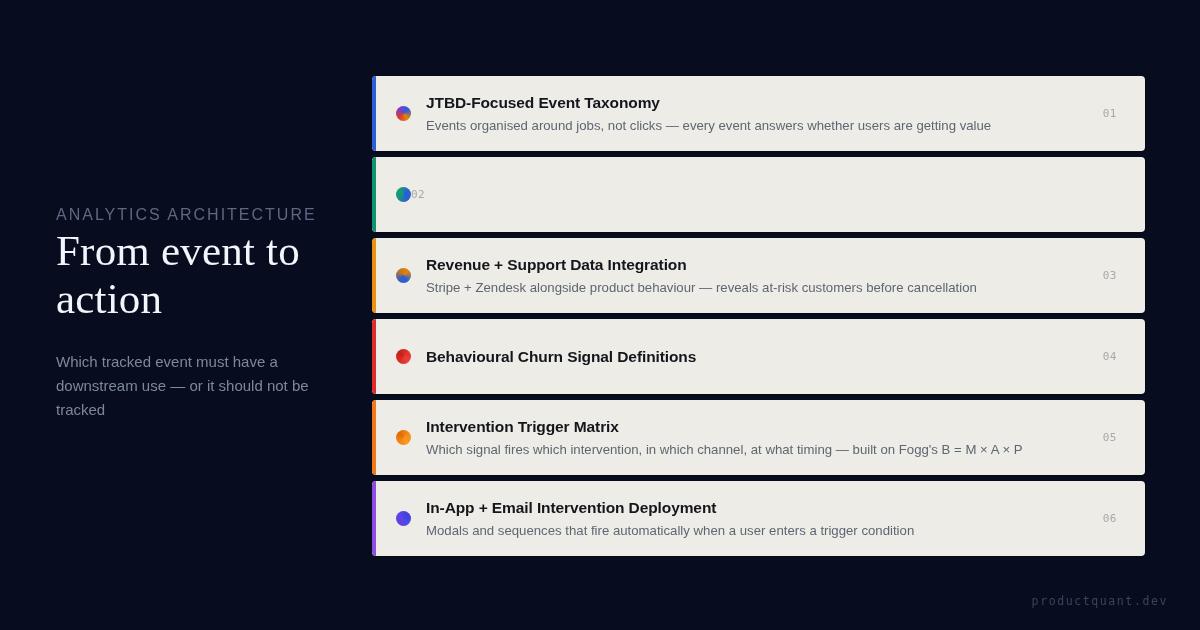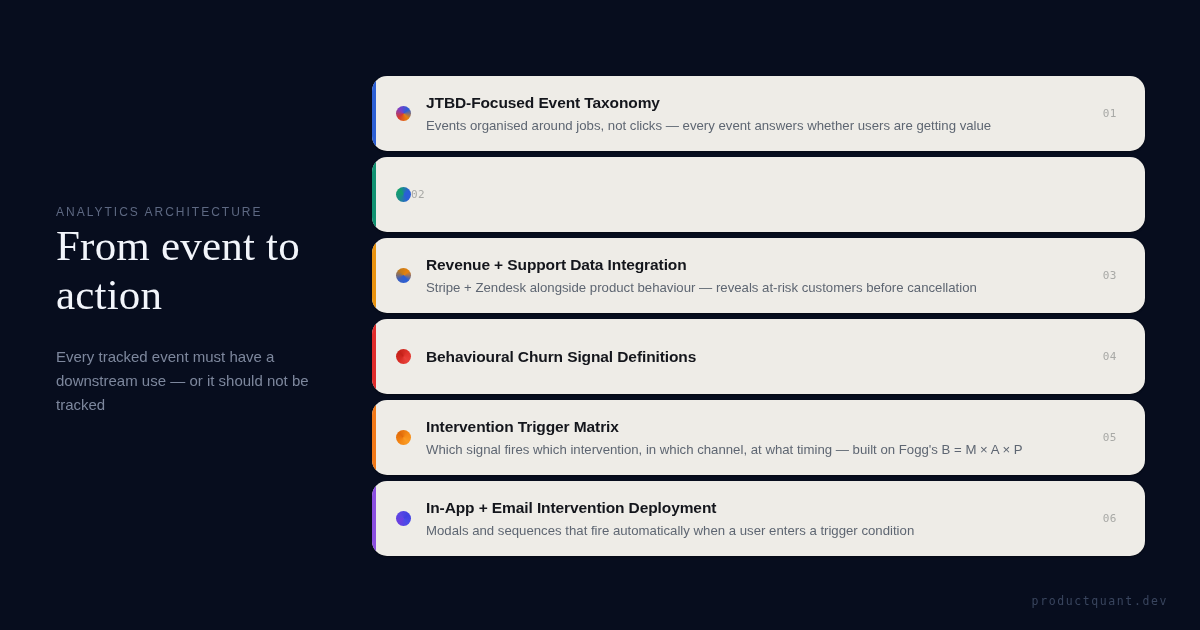--- a/index.html
+++ b/index.html
@@ -26,21 +26,21 @@
 
   
   .left-panel {
     position: absolute;
     left: 56px;
     top: 205px;
     width: 290px;
   }
 
   .eyebrow {
-    font-size: 12px;
+    font-size: 16px;
     letter-spacing: 2.0px;
     color: #5d6882;
     text-transform: uppercase;
     font-weight: 400;
     line-height: 1.2;
   }
 
   .headline {
     margin-top: 3px;
     font-family: "Liberation Serif", serif;
@@ -68,21 +68,21 @@
     width: 773px;
     display: flex;
     flex-direction: column;
     gap: 6px;
   }
 
   .card {
     position: relative;
     height: 75px;
     background: #eeece7;
-    border-radius: 15px;
+    border-radius: 4px;
     display: flex;
     align-items: center;
     box-shadow: 0 1px 2px rgba(0,0,0,0.35);
     overflow: hidden;
   }
 
   .accent-bar {
     position: absolute;
     left: 0;
     top: 0;
@@ -143,21 +143,21 @@
   }
 </style>
 </head>
 <body>
 
 <div class="slide">
 
   <div class="left-panel">
     <div class="eyebrow">ANALYTICS ARCHITECTURE</div>
     <h1 class="headline">From event to action</h1>
-    <p class="subcopy">Every tracked event must have a downstream use — or it should not be tracked</p>
+    <p class="subcopy">Which tracked event must have a downstream use — or it should not be tracked</p>
   </div>
 
   <div class="cards">
       <div class="card">
         <div class="accent-bar" style="background: rgb(44, 95, 212);"></div>
         <div class="dot" style="background: conic-gradient(from 140deg, rgb(232, 130, 12), rgb(214, 58, 47), rgb(122, 62, 200), rgb(42, 95, 214), rgb(232, 130, 12));"></div>
         <div class="card-text">
           <div class="card-title">JTBD-Focused Event Taxonomy</div>
           <div class="card-desc">Events organised around jobs, not clicks — every event answers whether users are getting value</div>
         </div>

